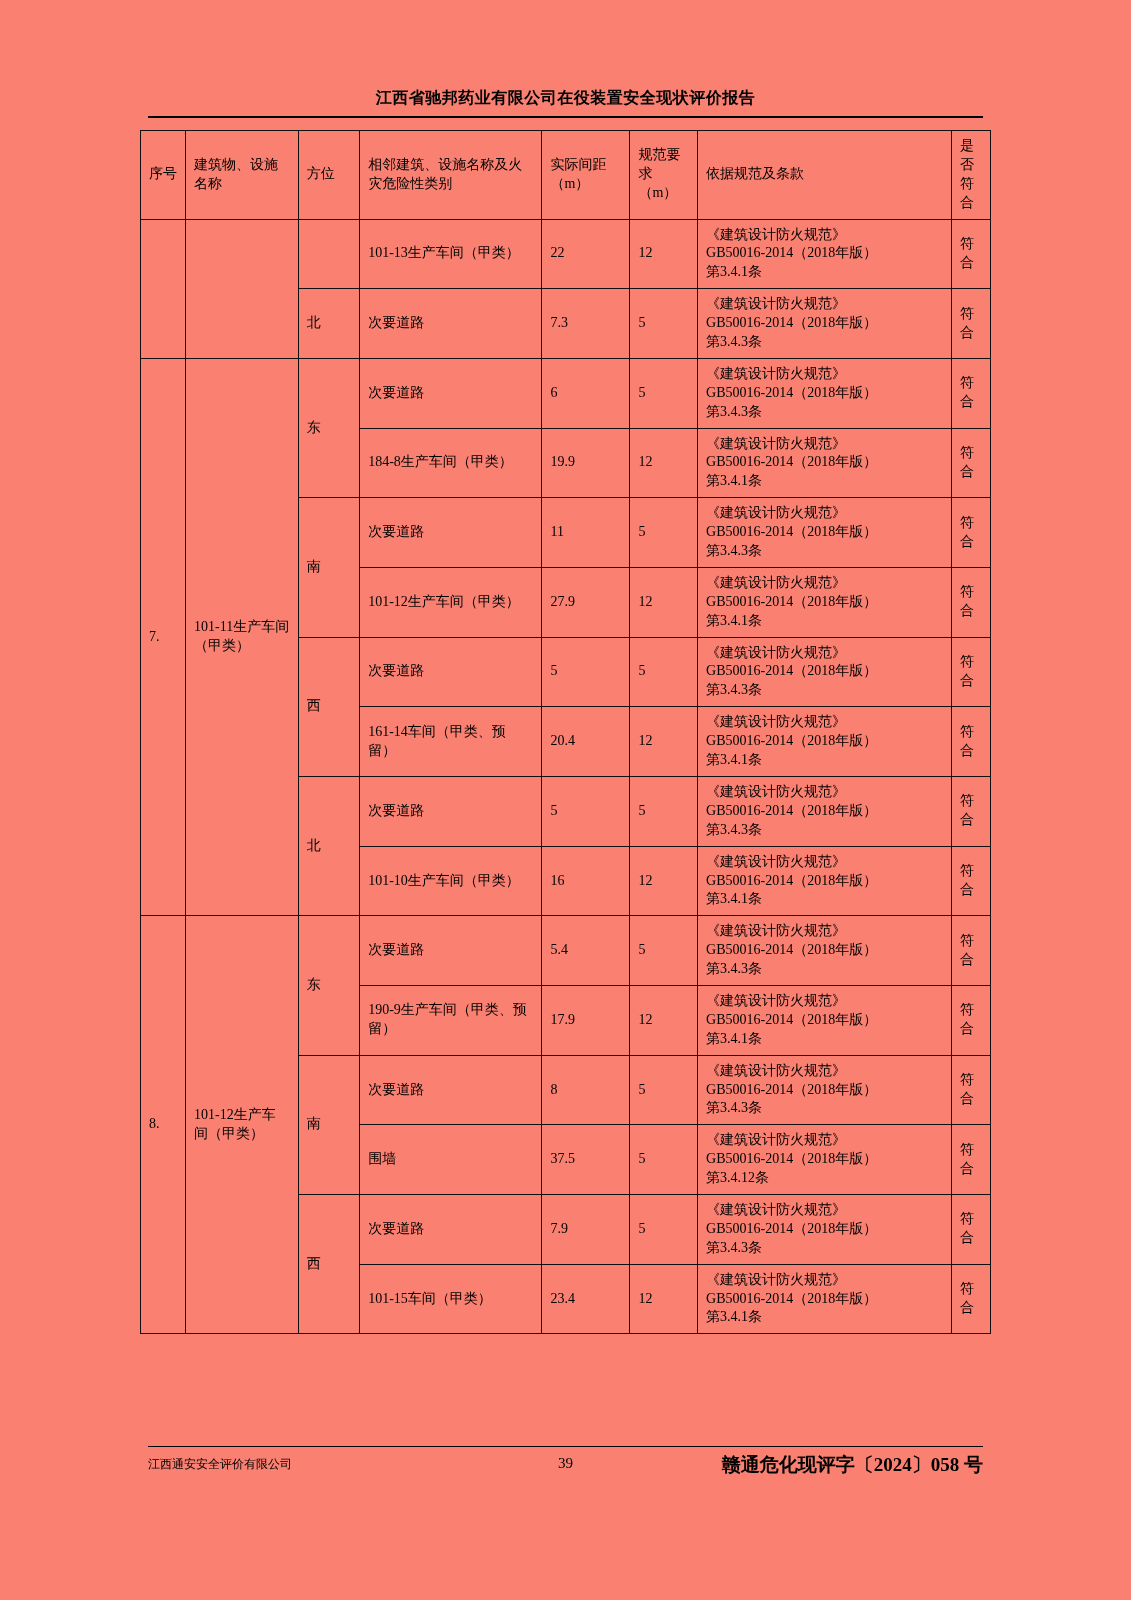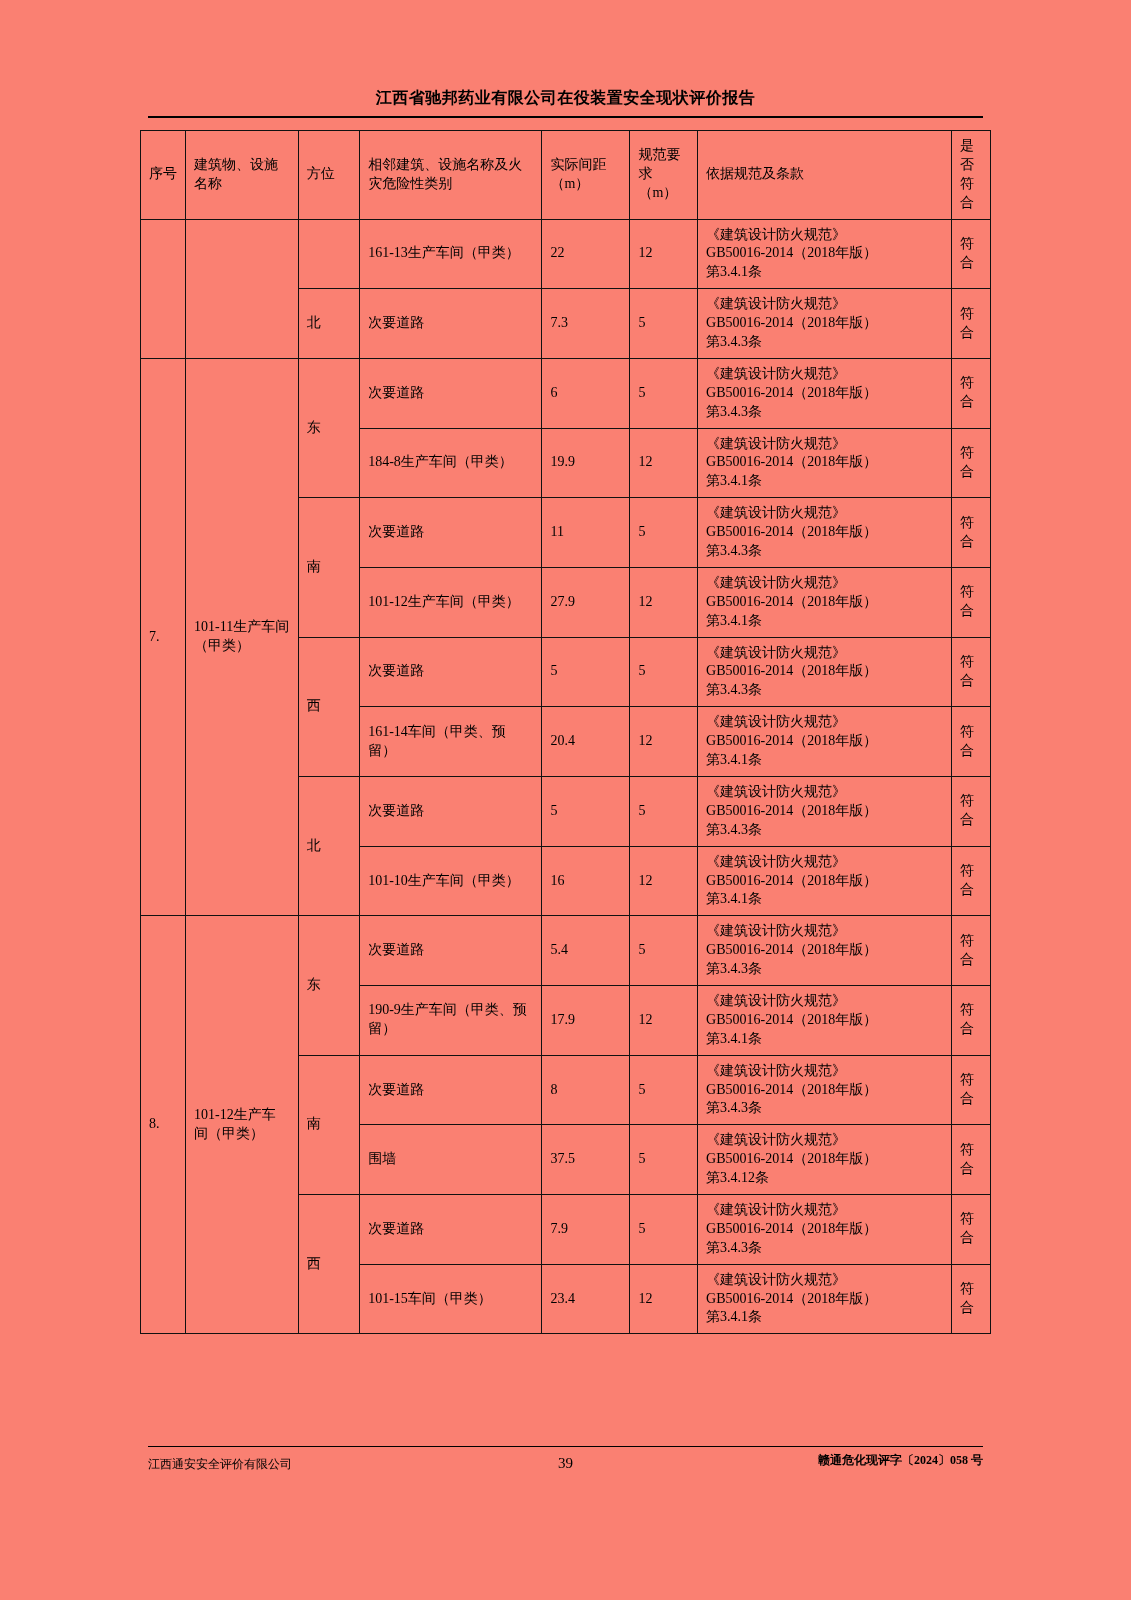--- a/index.html
+++ b/index.html
@@ -85,21 +85,21 @@
     position: absolute;
     left: 0; right: 0;
     top: 1455px;
     text-align: center;
     font-size: 15px;
   }
   .footer-right {
     position: absolute;
     right: 148px;
     top: 1452px;
-    font-size: 12px;
+    font-size: 19px;
     font-weight: bold;
   }
   .footer-rule {
     position: absolute;
     left: 148px;
     top: 1446px;
     width: 835px;
     height: 1px;
     background: #000;
   }
@@ -133,21 +133,21 @@
         <th class="hdr">规范要求（m）</th>
         <th class="hdr">依据规范及条款</th>
         <th class="hdr">是否符合</th>
       </tr>
     </thead>
     <tbody id="table-body">
         <tr>
           <td class="c-seq" rowspan="2"></td>
           <td class="c-name" rowspan="2"></td>
           <td class="c-dir" rowspan="1"></td>
-          <td class="c-adj">161-13生产车间（甲类）</td>
+          <td class="c-adj">101-13生产车间（甲类）</td>
           <td class="c-dist">22</td>
           <td class="c-req">12</td>
           <td class="c-std std-wrap">
             <span class="std-line">《建筑设计防火规范》</span>
             <span class="std-line">GB50016-2014（2018年版）</span>
             <span class="std-line">第3.4.1条</span>
           </td>
           <td class="c-ok">符合</td>
         </tr>
         <tr>

